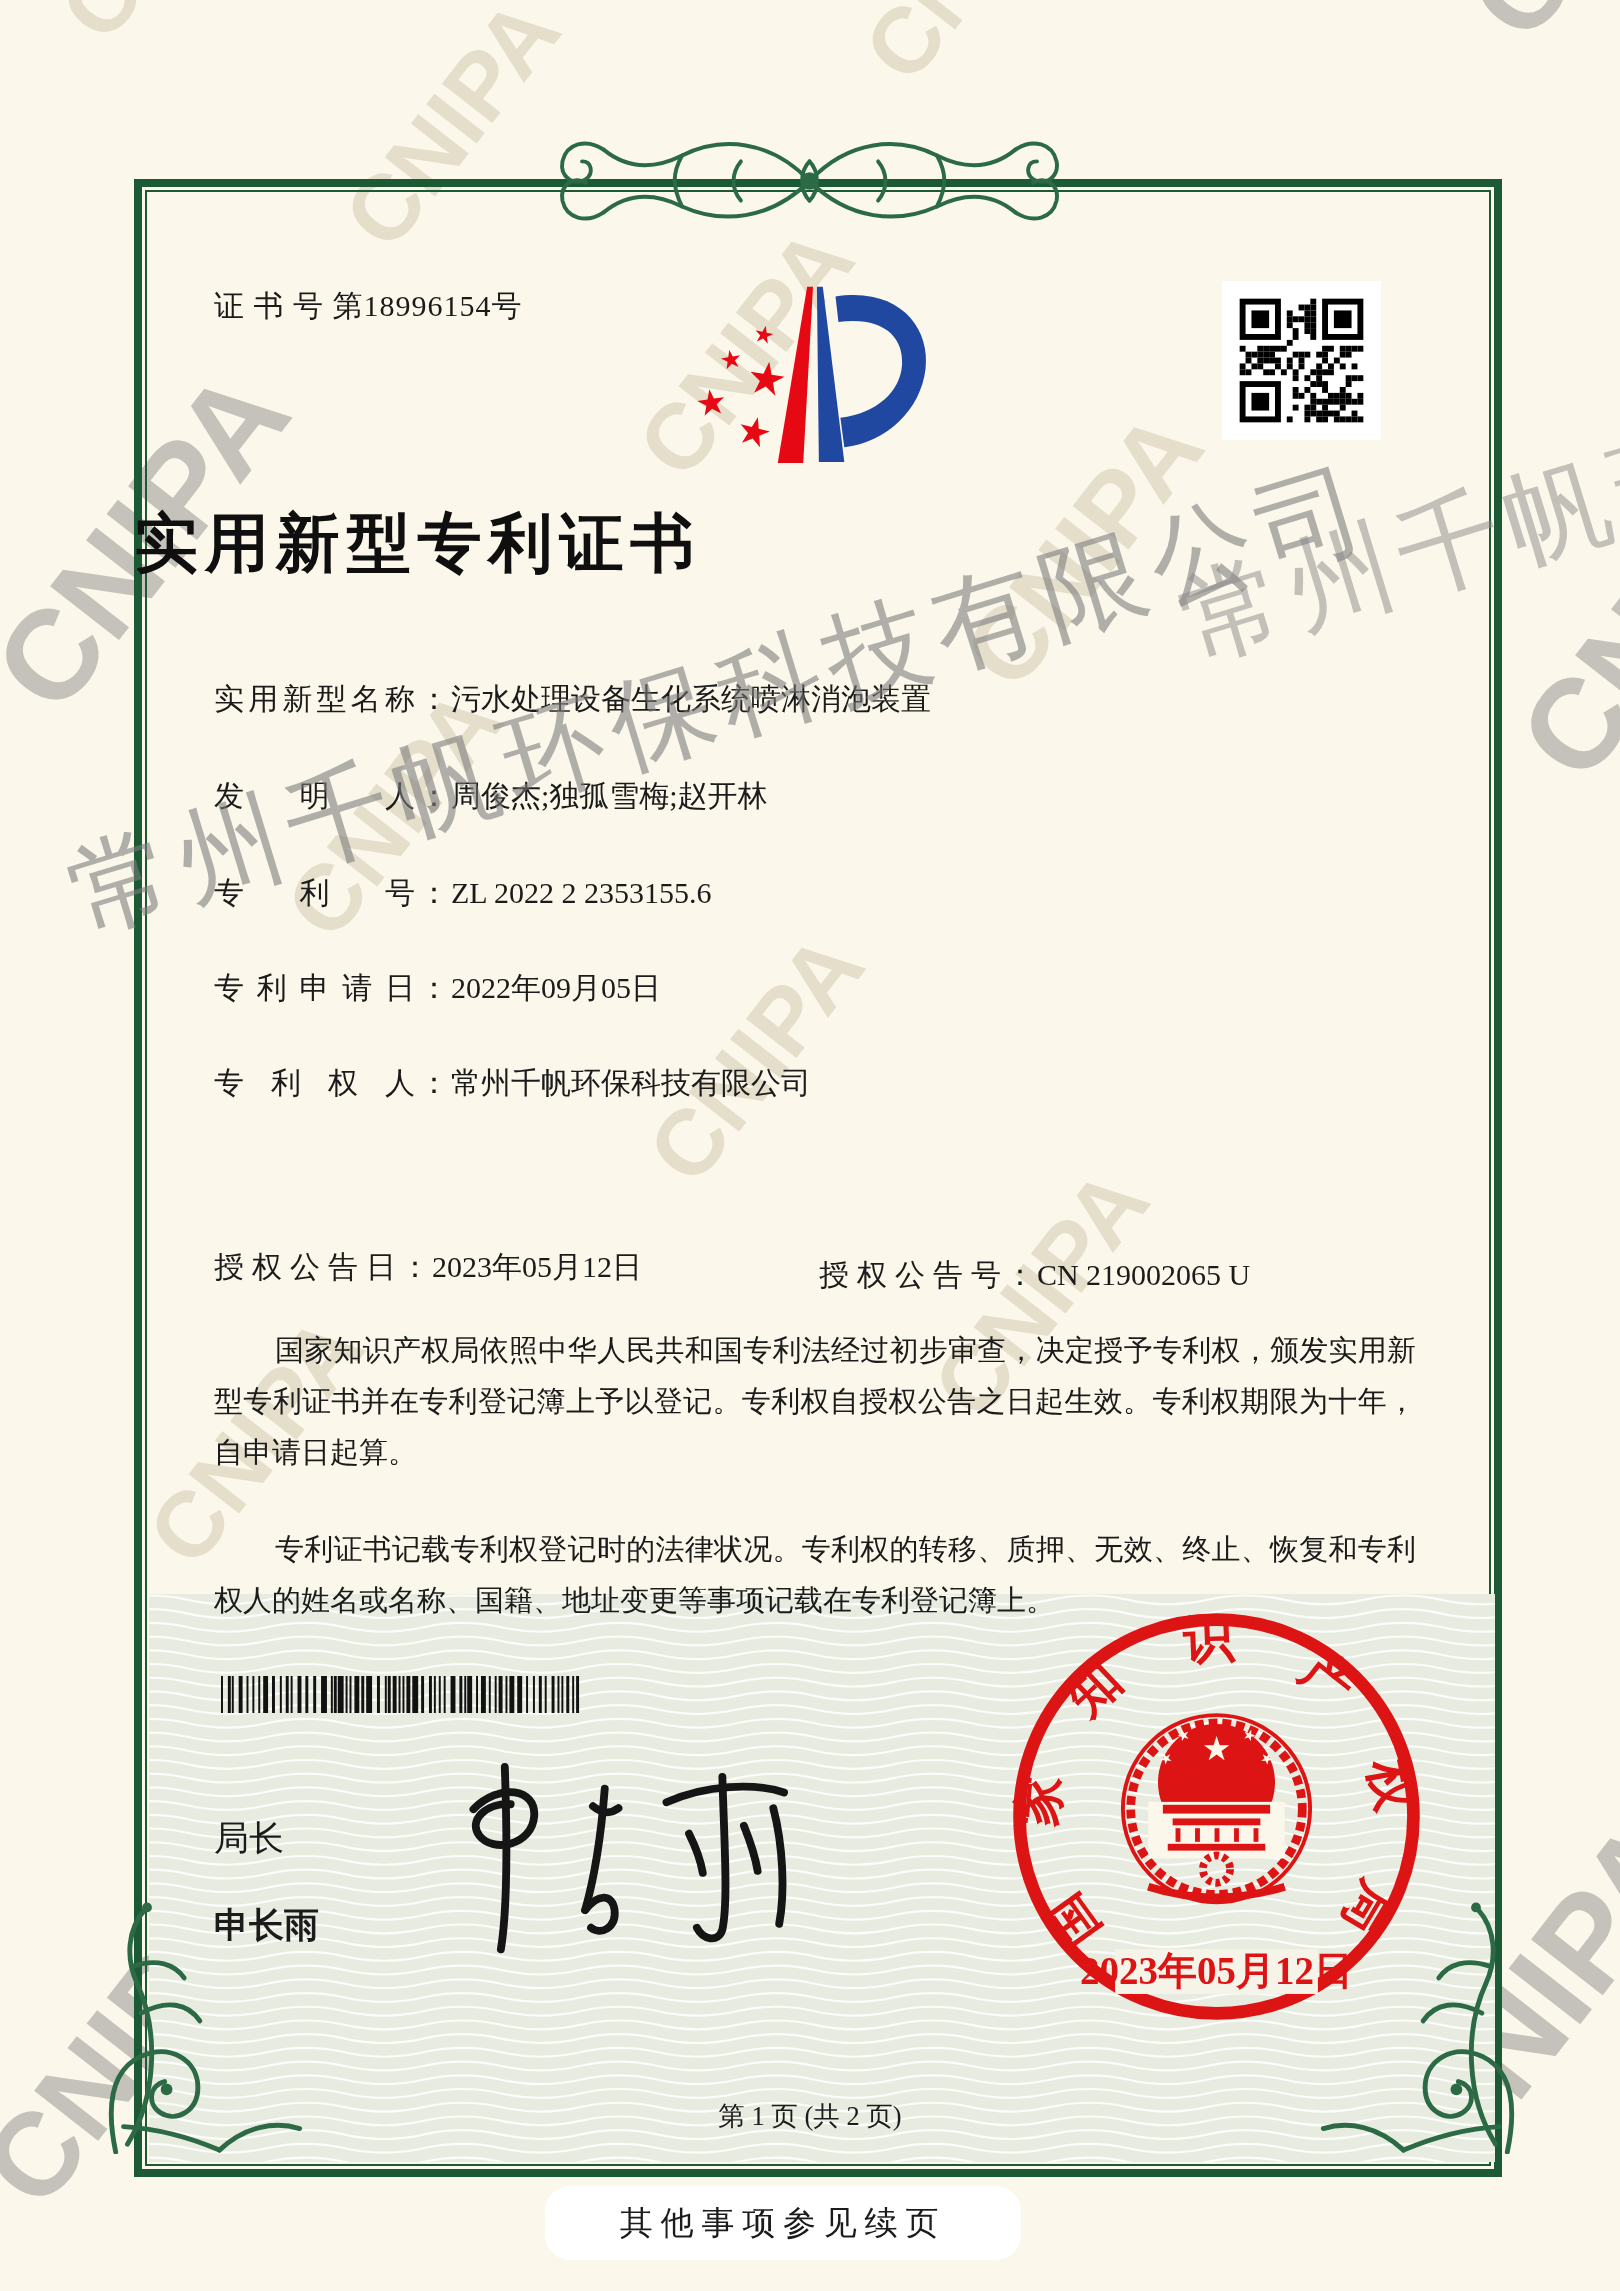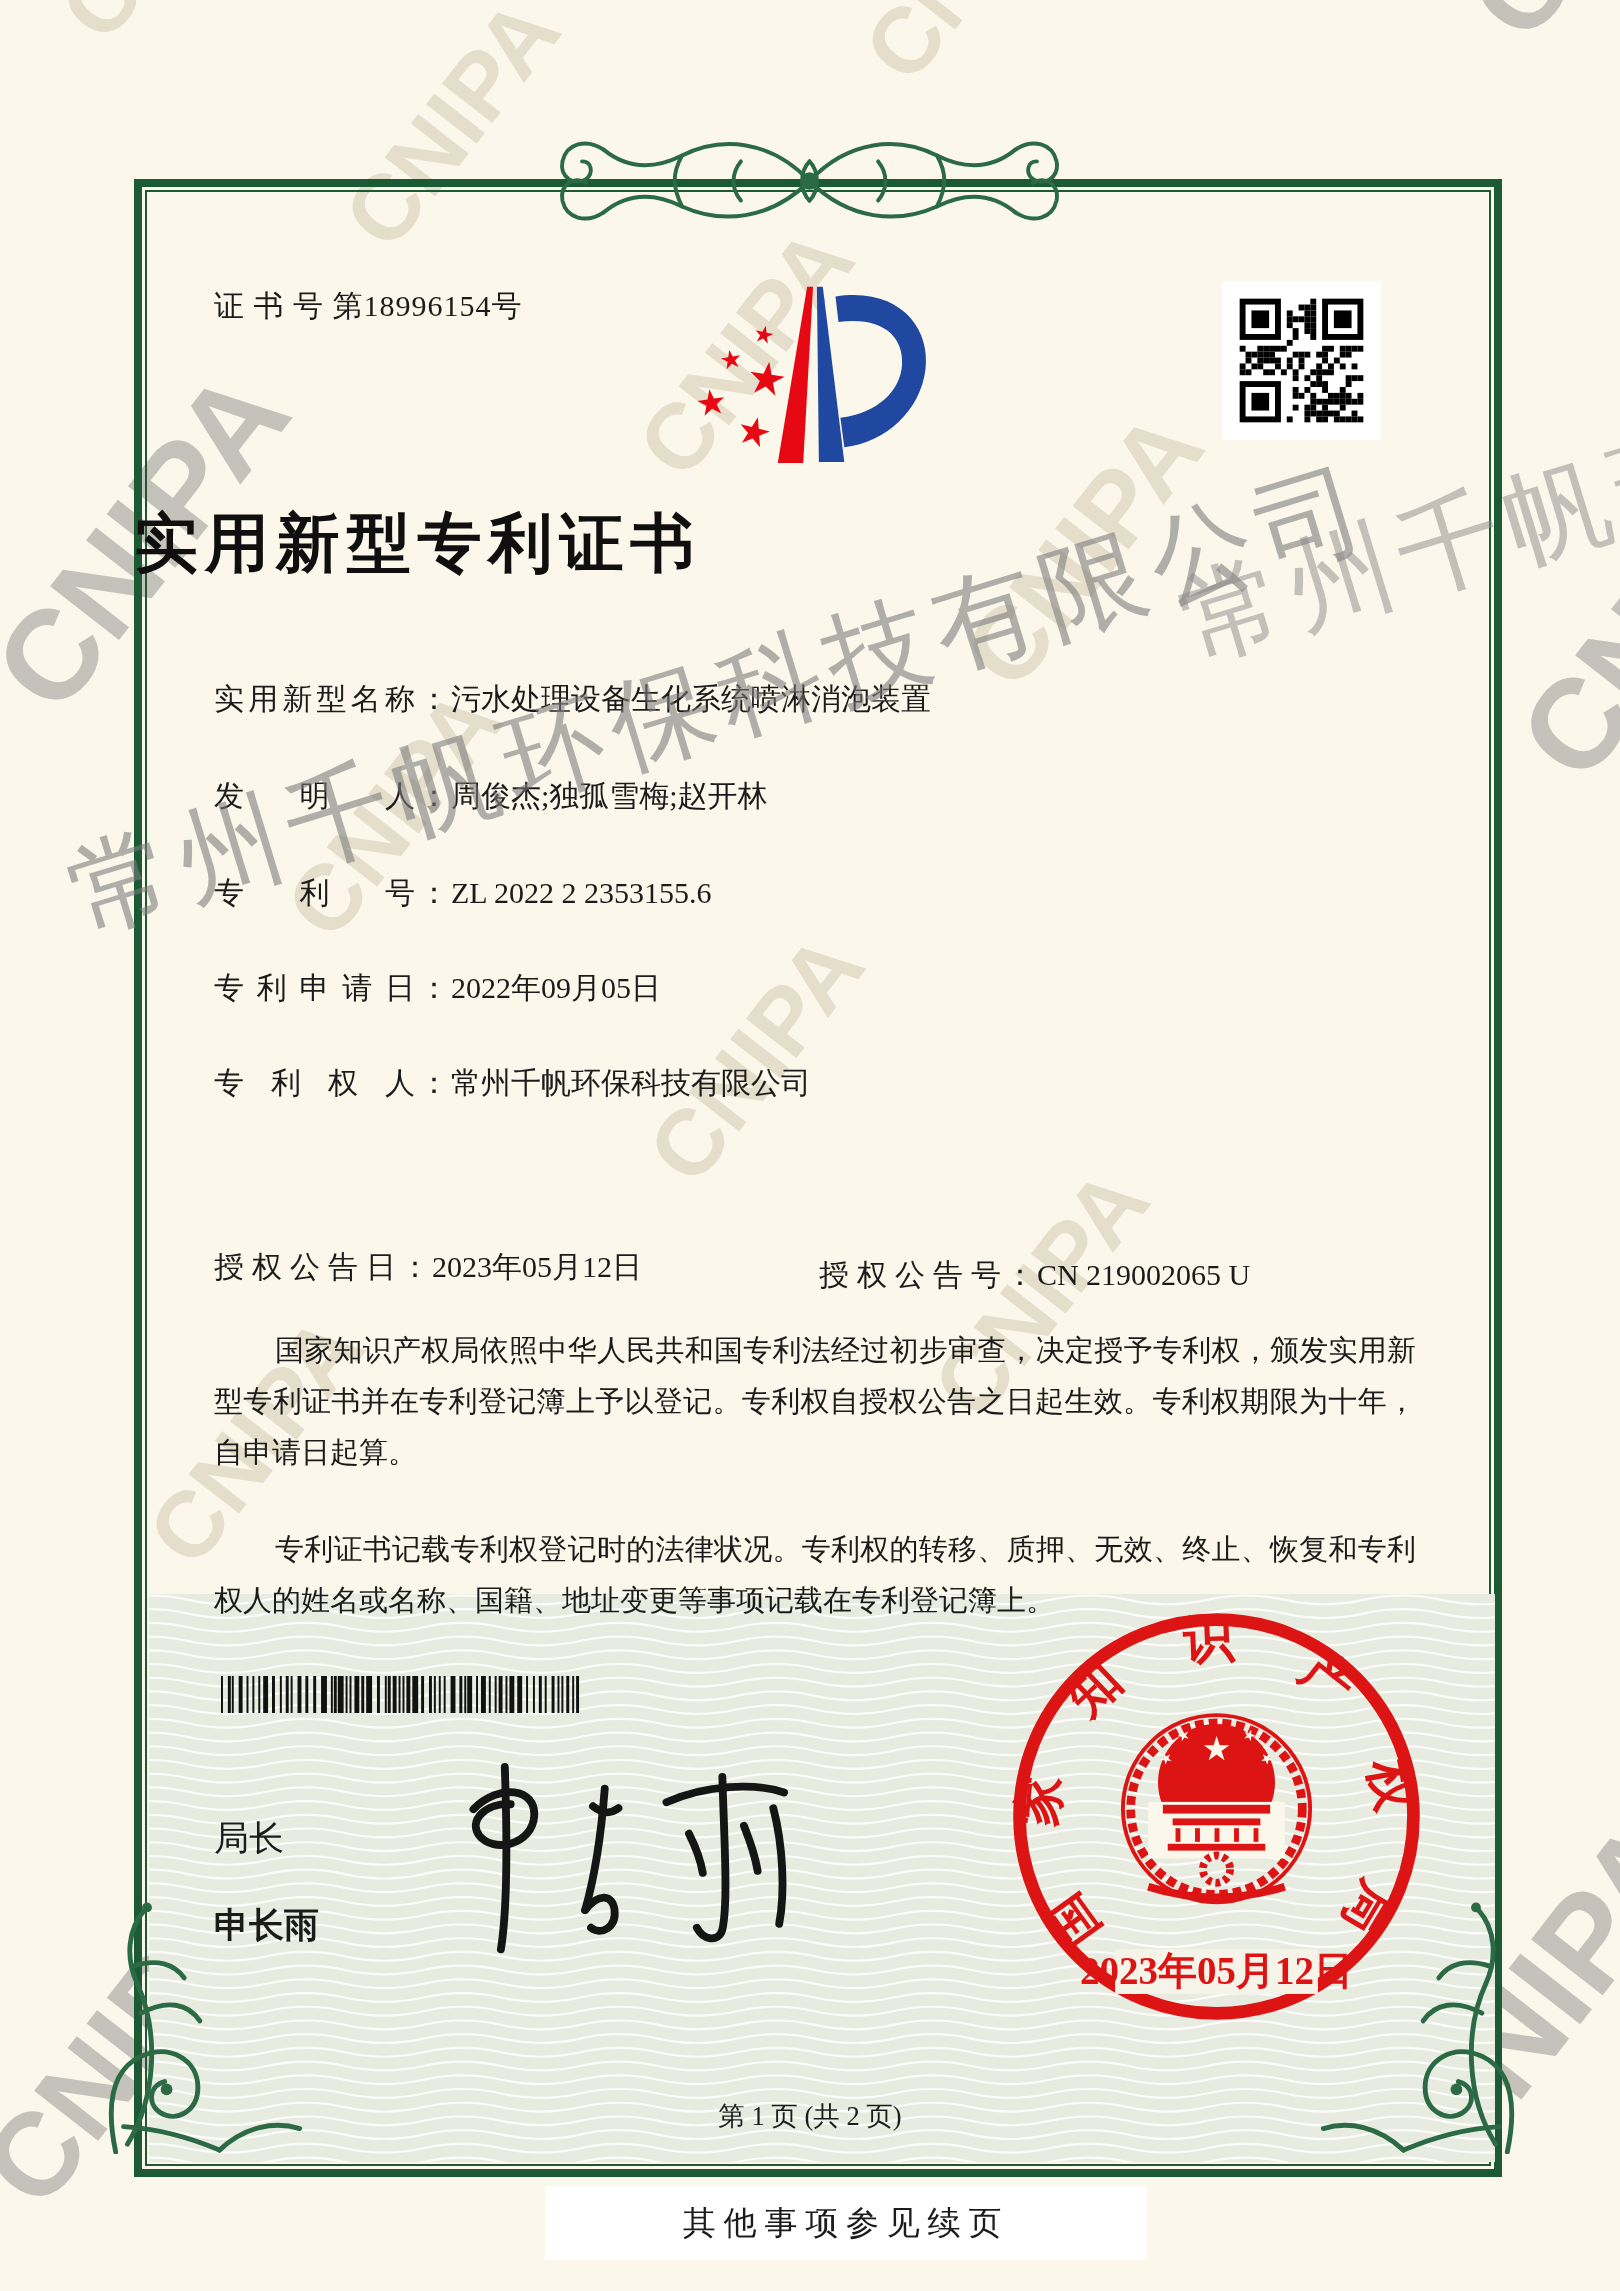--- a/index.html
+++ b/index.html
@@ -43,22 +43,22 @@
   
   .signer-title{position:absolute;left:214px;top:1815px;font-size:35px;font-weight:normal;
     font-family:"Liberation Sans","DejaVu Sans",sans-serif;z-index:3;}
   .signer-name{position:absolute;left:214px;top:1894px;font-size:35px;font-weight:bold;
     font-family:"Liberation Sans","DejaVu Sans",sans-serif;z-index:3;margin-top:8px;}
   .signature{position:absolute;left:446px;top:1754px;width:392px;height:223px;z-index:4;}
   
   .seal{position:absolute;left:1002px;top:1602px;width:429px;height:429px;z-index:7;}
   
   .page-info{position:absolute;left:134px;top:2098px;width:1352px;text-align:center;font-size:26.5px;z-index:3;}
-  .note-strip{position:absolute;left:545px;top:2186px;width:602px;height:74px;background:#ffffff;
-    display:flex;align-items:center;justify-content:center;z-index:3;}
+  .note-strip{position:absolute;left:545px;top:2186px;width:476px;height:74px;background:#ffffff;
+    display:flex;align-items:center;justify-content:center;z-index:3;border-radius:25px;}
   .note-text{font-size:33px;letter-spacing:7.8px;}
   
   .ornament-top{position:absolute;left:535px;top:122px;width:549px;height:118px;z-index:2;}
   .corner-fl{position:absolute;top:1882px;width:235px;height:272px;z-index:2;}
   .corner-left{left:98px;}
   .corner-right{left:1290px;transform:scaleX(-1);}
 </style>
 </head>
 <body>
 

